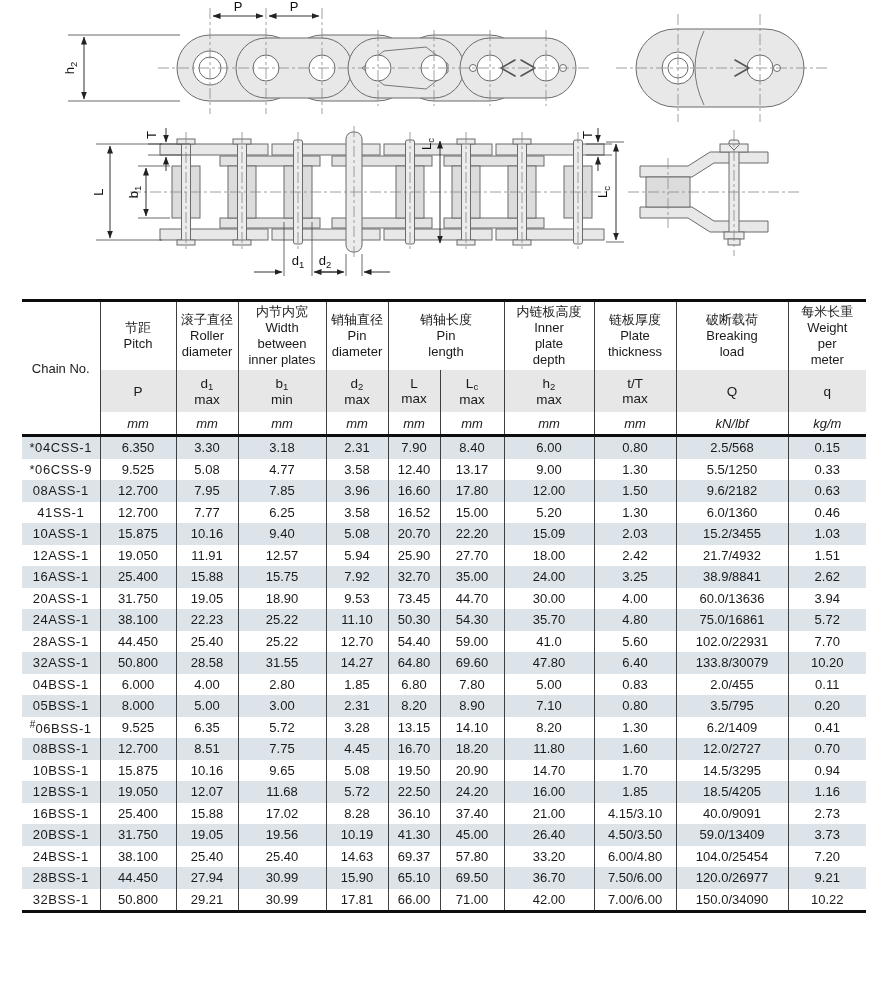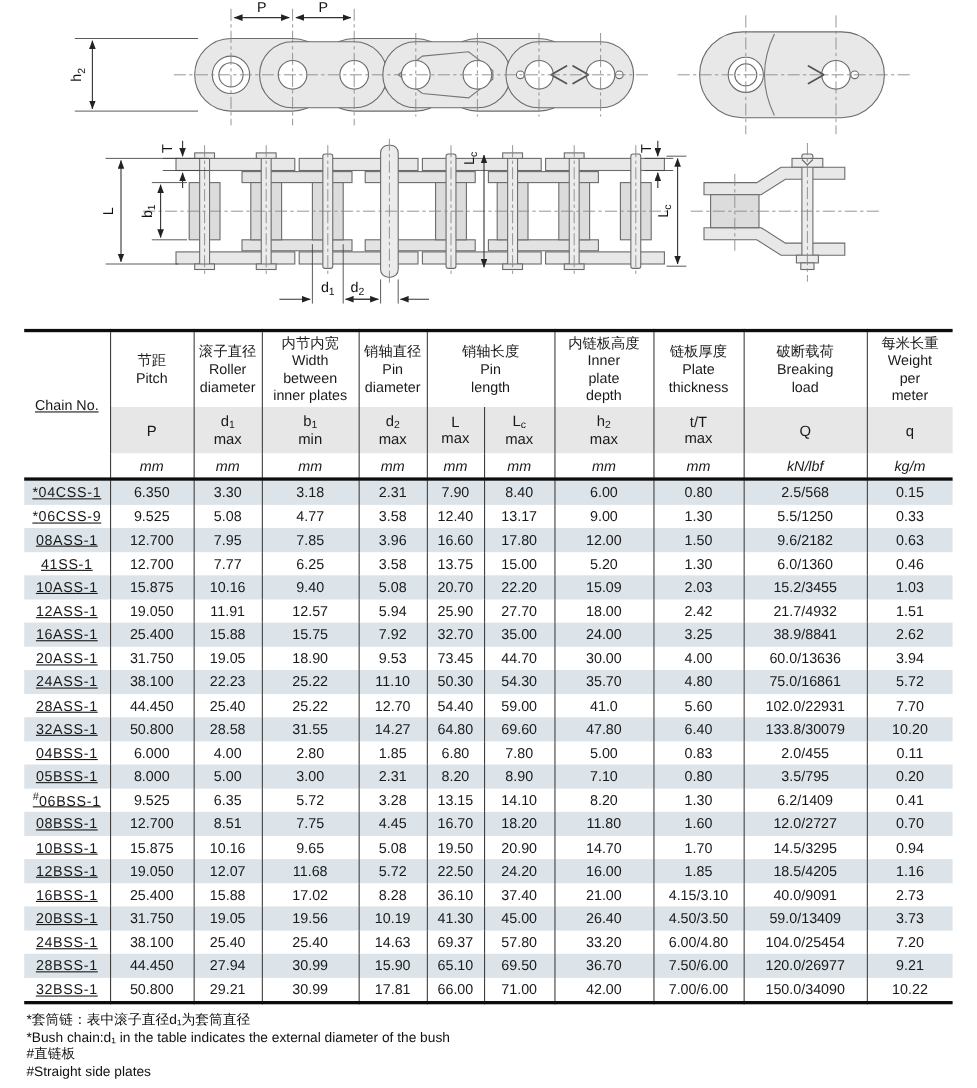--- a/index.html
+++ b/index.html
@@ -15,21 +15,21 @@
   .pin{fill:#ececec;stroke:#6b6b6b;stroke-width:1;}
   .hole{fill:#ffffff;stroke:#6b6b6b;stroke-width:1;}
   .clip{stroke:#555;stroke-width:1.6;fill:none;stroke-linecap:round;}
   .dimtext{font-size:13px;fill:#111;}
   .dimsub{font-size:9.5px;}
 
   table{margin:5px 0 0 22px;border-collapse:collapse;table-layout:fixed;width:844px;
         border-top:3px solid #0d0d0d;border-bottom:3px solid #0d0d0d;}
   thead{border-bottom:3px solid #0d0d0d;}
   th,td{border-left:1px solid #3f3f3f;font-weight:normal;text-align:center;padding:0;vertical-align:middle;}
-  .no-left{border-left:none;text-decoration:underline;}
+  .no-left{border-left:none;}
   .grp{height:68px;font-size:13px;line-height:16px;}
   .grp .en{white-space:pre-line;}
   .chain-th{font-size:13px;}
   .sym{height:42px;background:var(--sym-bg,#e7e7e7);font-size:13.5px;line-height:15px;}
   .sym .sub{font-size:9.5px;position:relative;top:2px;}
   .unit{height:22px;font-size:13px;font-style:italic;}
   tbody td{height:21.5px;font-size:13px;}
   tbody tr.shade{background:var(--row-bg,#dce4ea);}
   .chain-td{letter-spacing:0.6px;}
   .hash{vertical-align:super;font-size:10px;letter-spacing:0;}
@@ -368,21 +368,21 @@
           <td>1.50</td>
           <td>9.6/2182</td>
           <td>0.63</td>
         </tr>
         <tr>
           <td class="chain-td no-left">41SS-1</td>
           <td>12.700</td>
           <td>7.77</td>
           <td>6.25</td>
           <td>3.58</td>
-          <td>13.75</td>
+          <td>16.52</td>
           <td>15.00</td>
           <td>5.20</td>
           <td>1.30</td>
           <td>6.0/1360</td>
           <td>0.46</td>
         </tr>
         <tr class="shade">
           <td class="chain-td no-left">10ASS-1</td>
           <td>15.875</td>
           <td>10.16</td>
@@ -612,19 +612,13 @@
           <td>66.00</td>
           <td>71.00</td>
           <td>42.00</td>
           <td>7.00/6.00</td>
           <td>150.0/34090</td>
           <td>10.22</td>
         </tr>
       </tbody>
   </table>
 
-  <div id="footnotes">
-      <div class="fn-line">*套筒链：表中滚子直径d₁为套筒直径</div>
-      <div class="fn-line">*Bush chain:d₁ in the table indicates the external diameter of the bush</div>
-      <div class="fn-line">#直链板</div>
-      <div class="fn-line">#Straight side plates</div>
-    </div>
 </div>
 
 </body></html>

